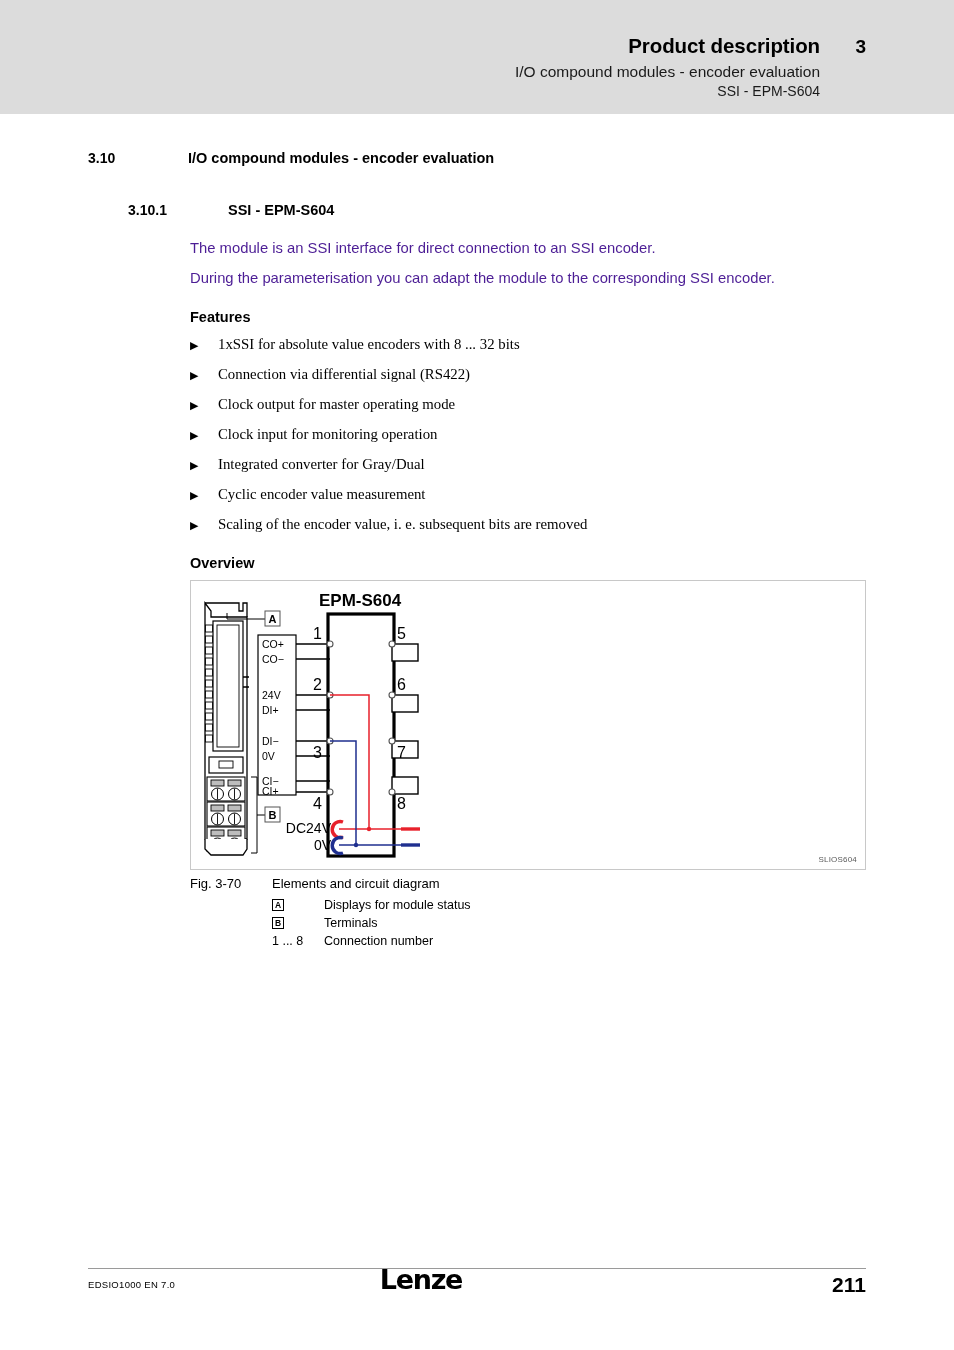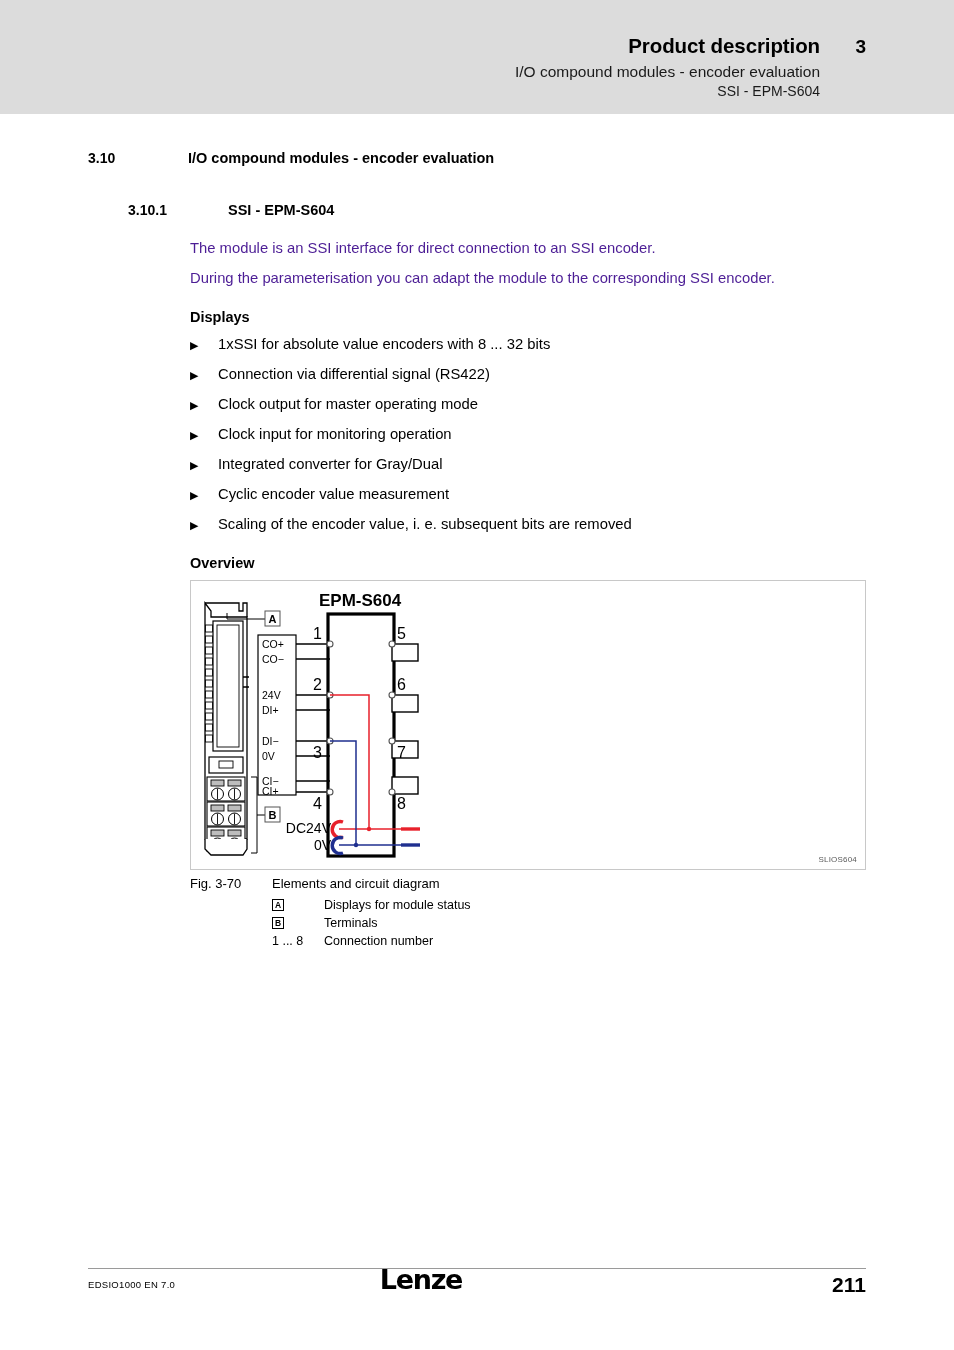--- a/index.html
+++ b/index.html
@@ -116,20 +116,21 @@
   .bullet-arrow {
     width: 28px;
     font-size: 11px;
     line-height: 1;
     color: #000;
     flex: none;
   }
   .feature-label {
     font-size: 14.8px;
     white-space: nowrap;
+    font-family: Liberation Serif, serif;
   }
 
   
   .figure-frame {
     position: absolute;
     left: 190px;
     top: 580px;
     width: 676px;
     height: 290px;
     border: 1px solid #c8c8c8;
@@ -230,21 +231,21 @@
 </div>
 
 <div class="sec" id="sec-3101">
   <span class="sec-num">3.10.1</span>
   <span class="sec-title">SSI - EPM-S604</span>
 </div>
 
 <div class="body-text" id="intro1">The module is an SSI interface for direct connection to an SSI encoder.</div>
 <div class="body-text" id="intro2">During the parameterisation you can adapt the module to the corresponding SSI encoder.</div>
 
-<div class="subhead" id="features-head">Displays</div>
+<div class="subhead" id="features-head">Features</div>
 
 <ul class="feature-list">
   <li class="feature-item">
     <span class="bullet-arrow">▶</span>
     <span class="feature-label">1xSSI for absolute value encoders with 8 ... 32 bits</span>
   </li>
   <li class="feature-item">
     <span class="bullet-arrow">▶</span>
     <span class="feature-label">Connection via differential signal (RS422)</span>
   </li>

